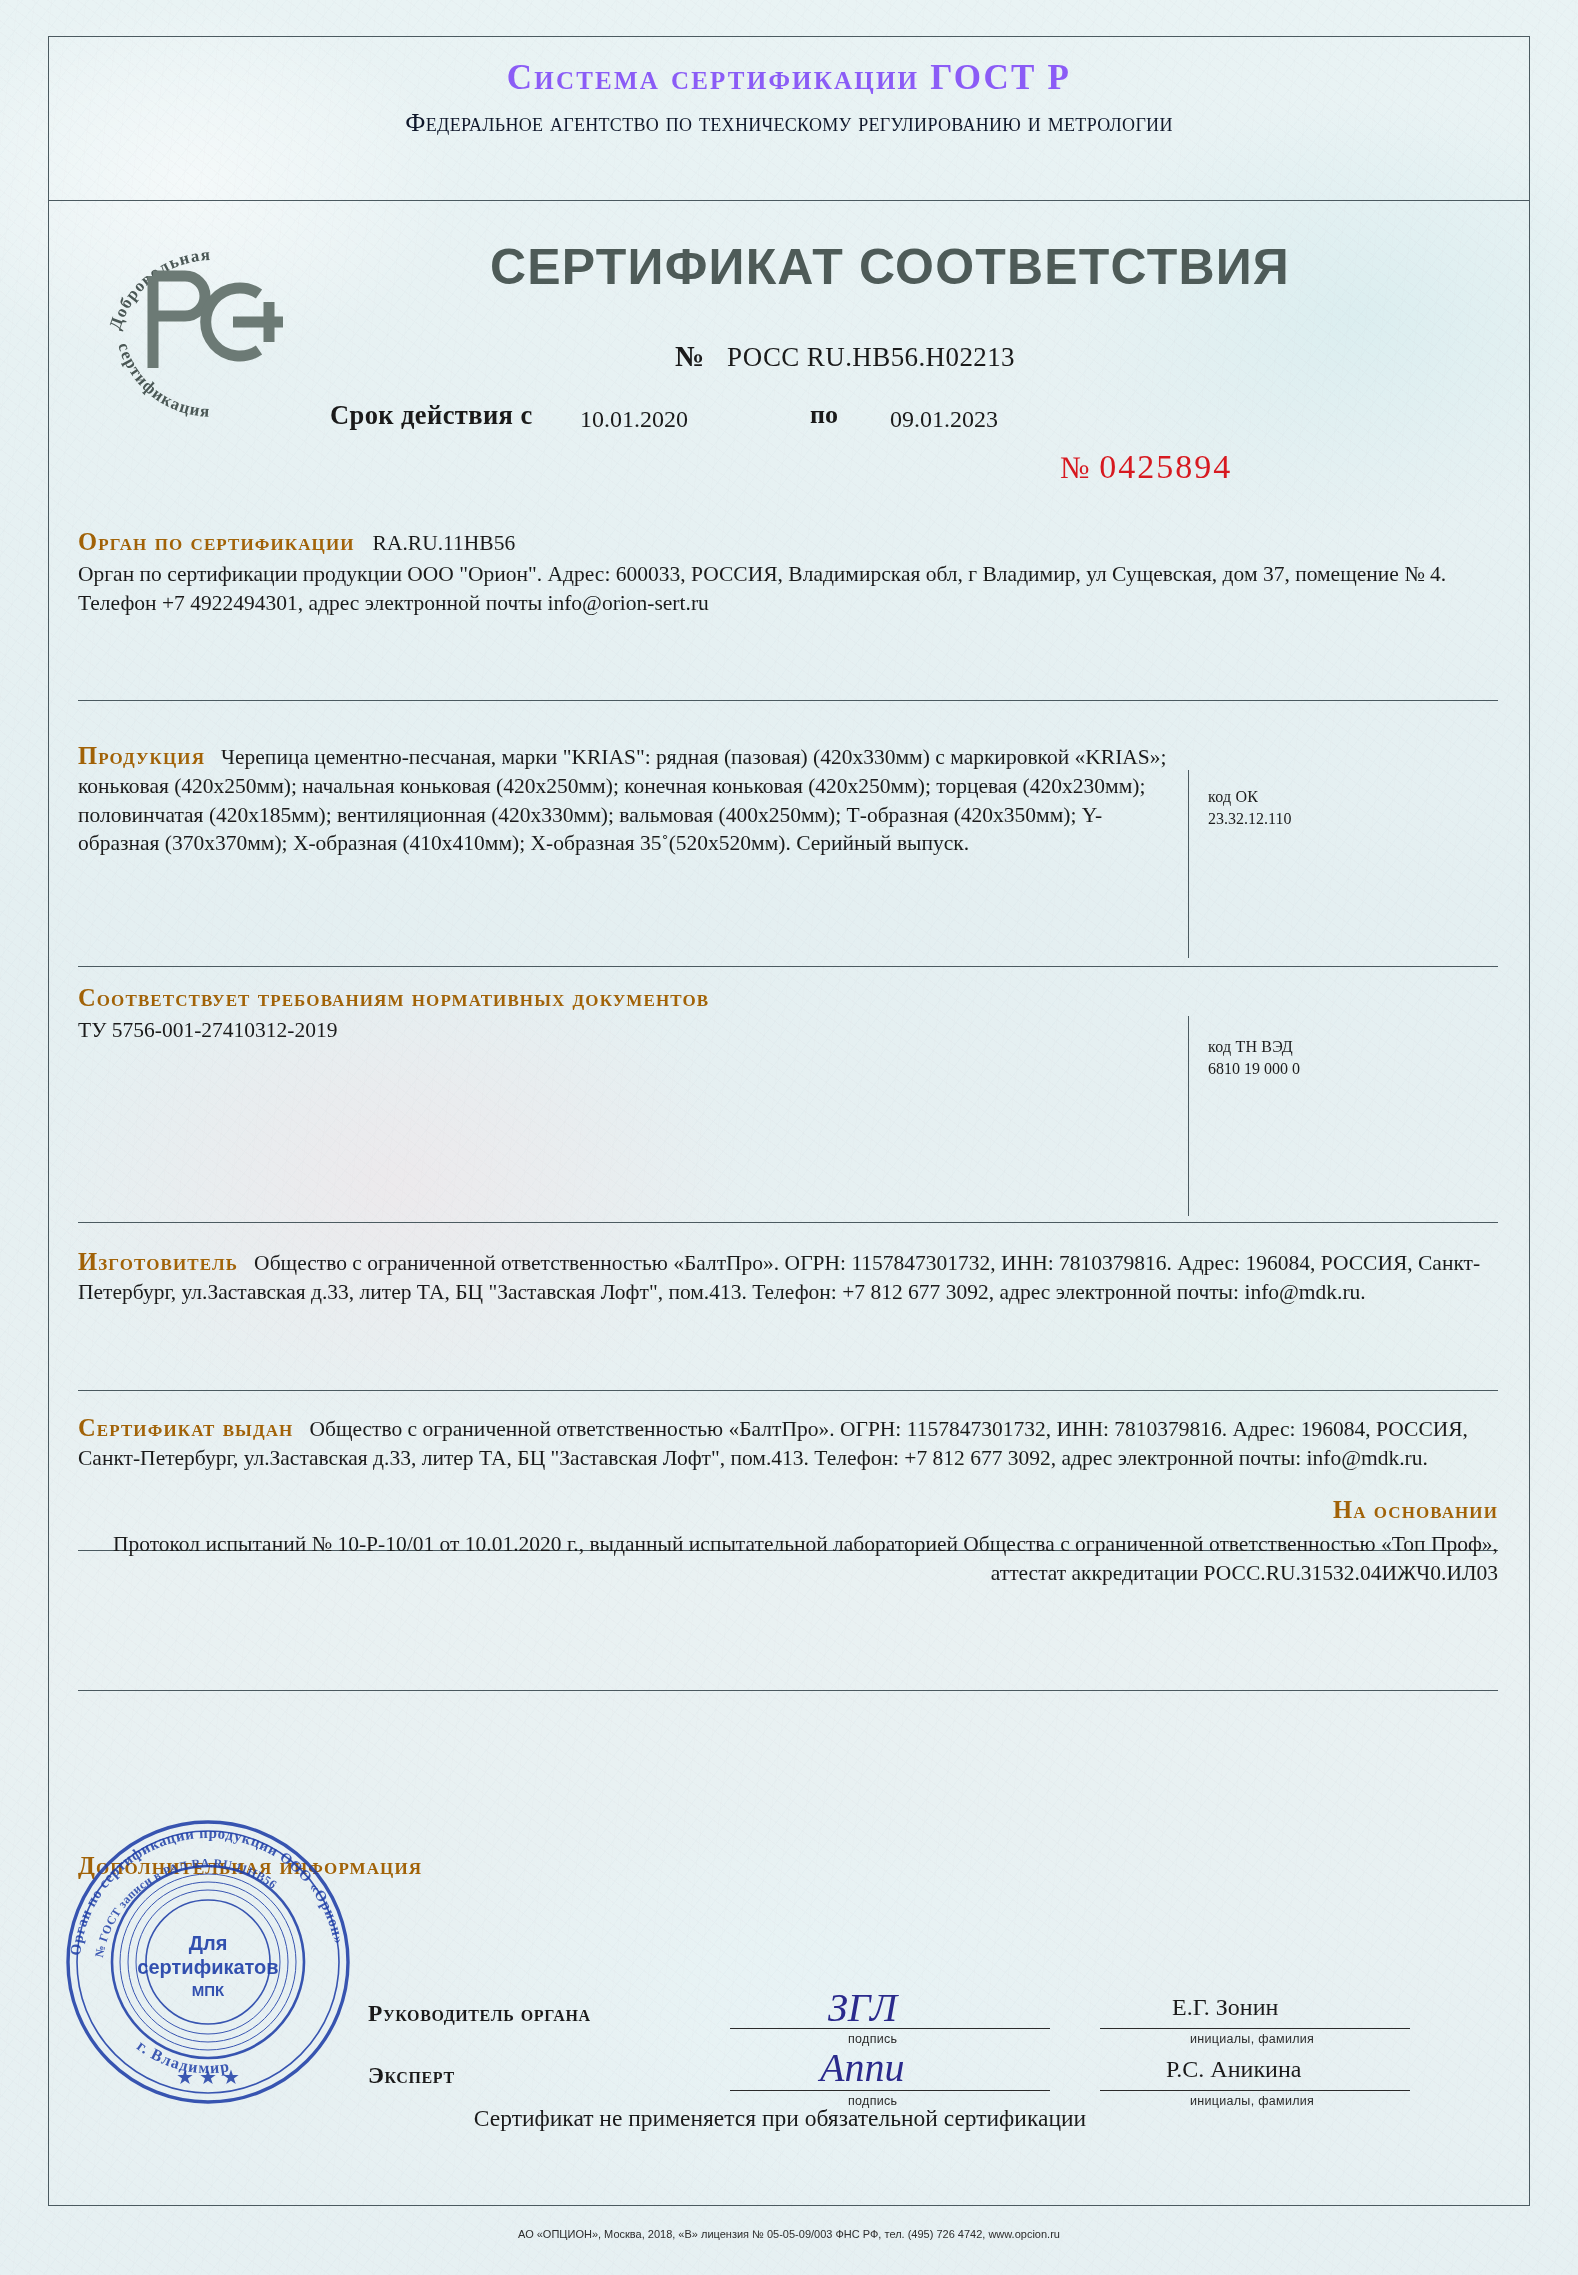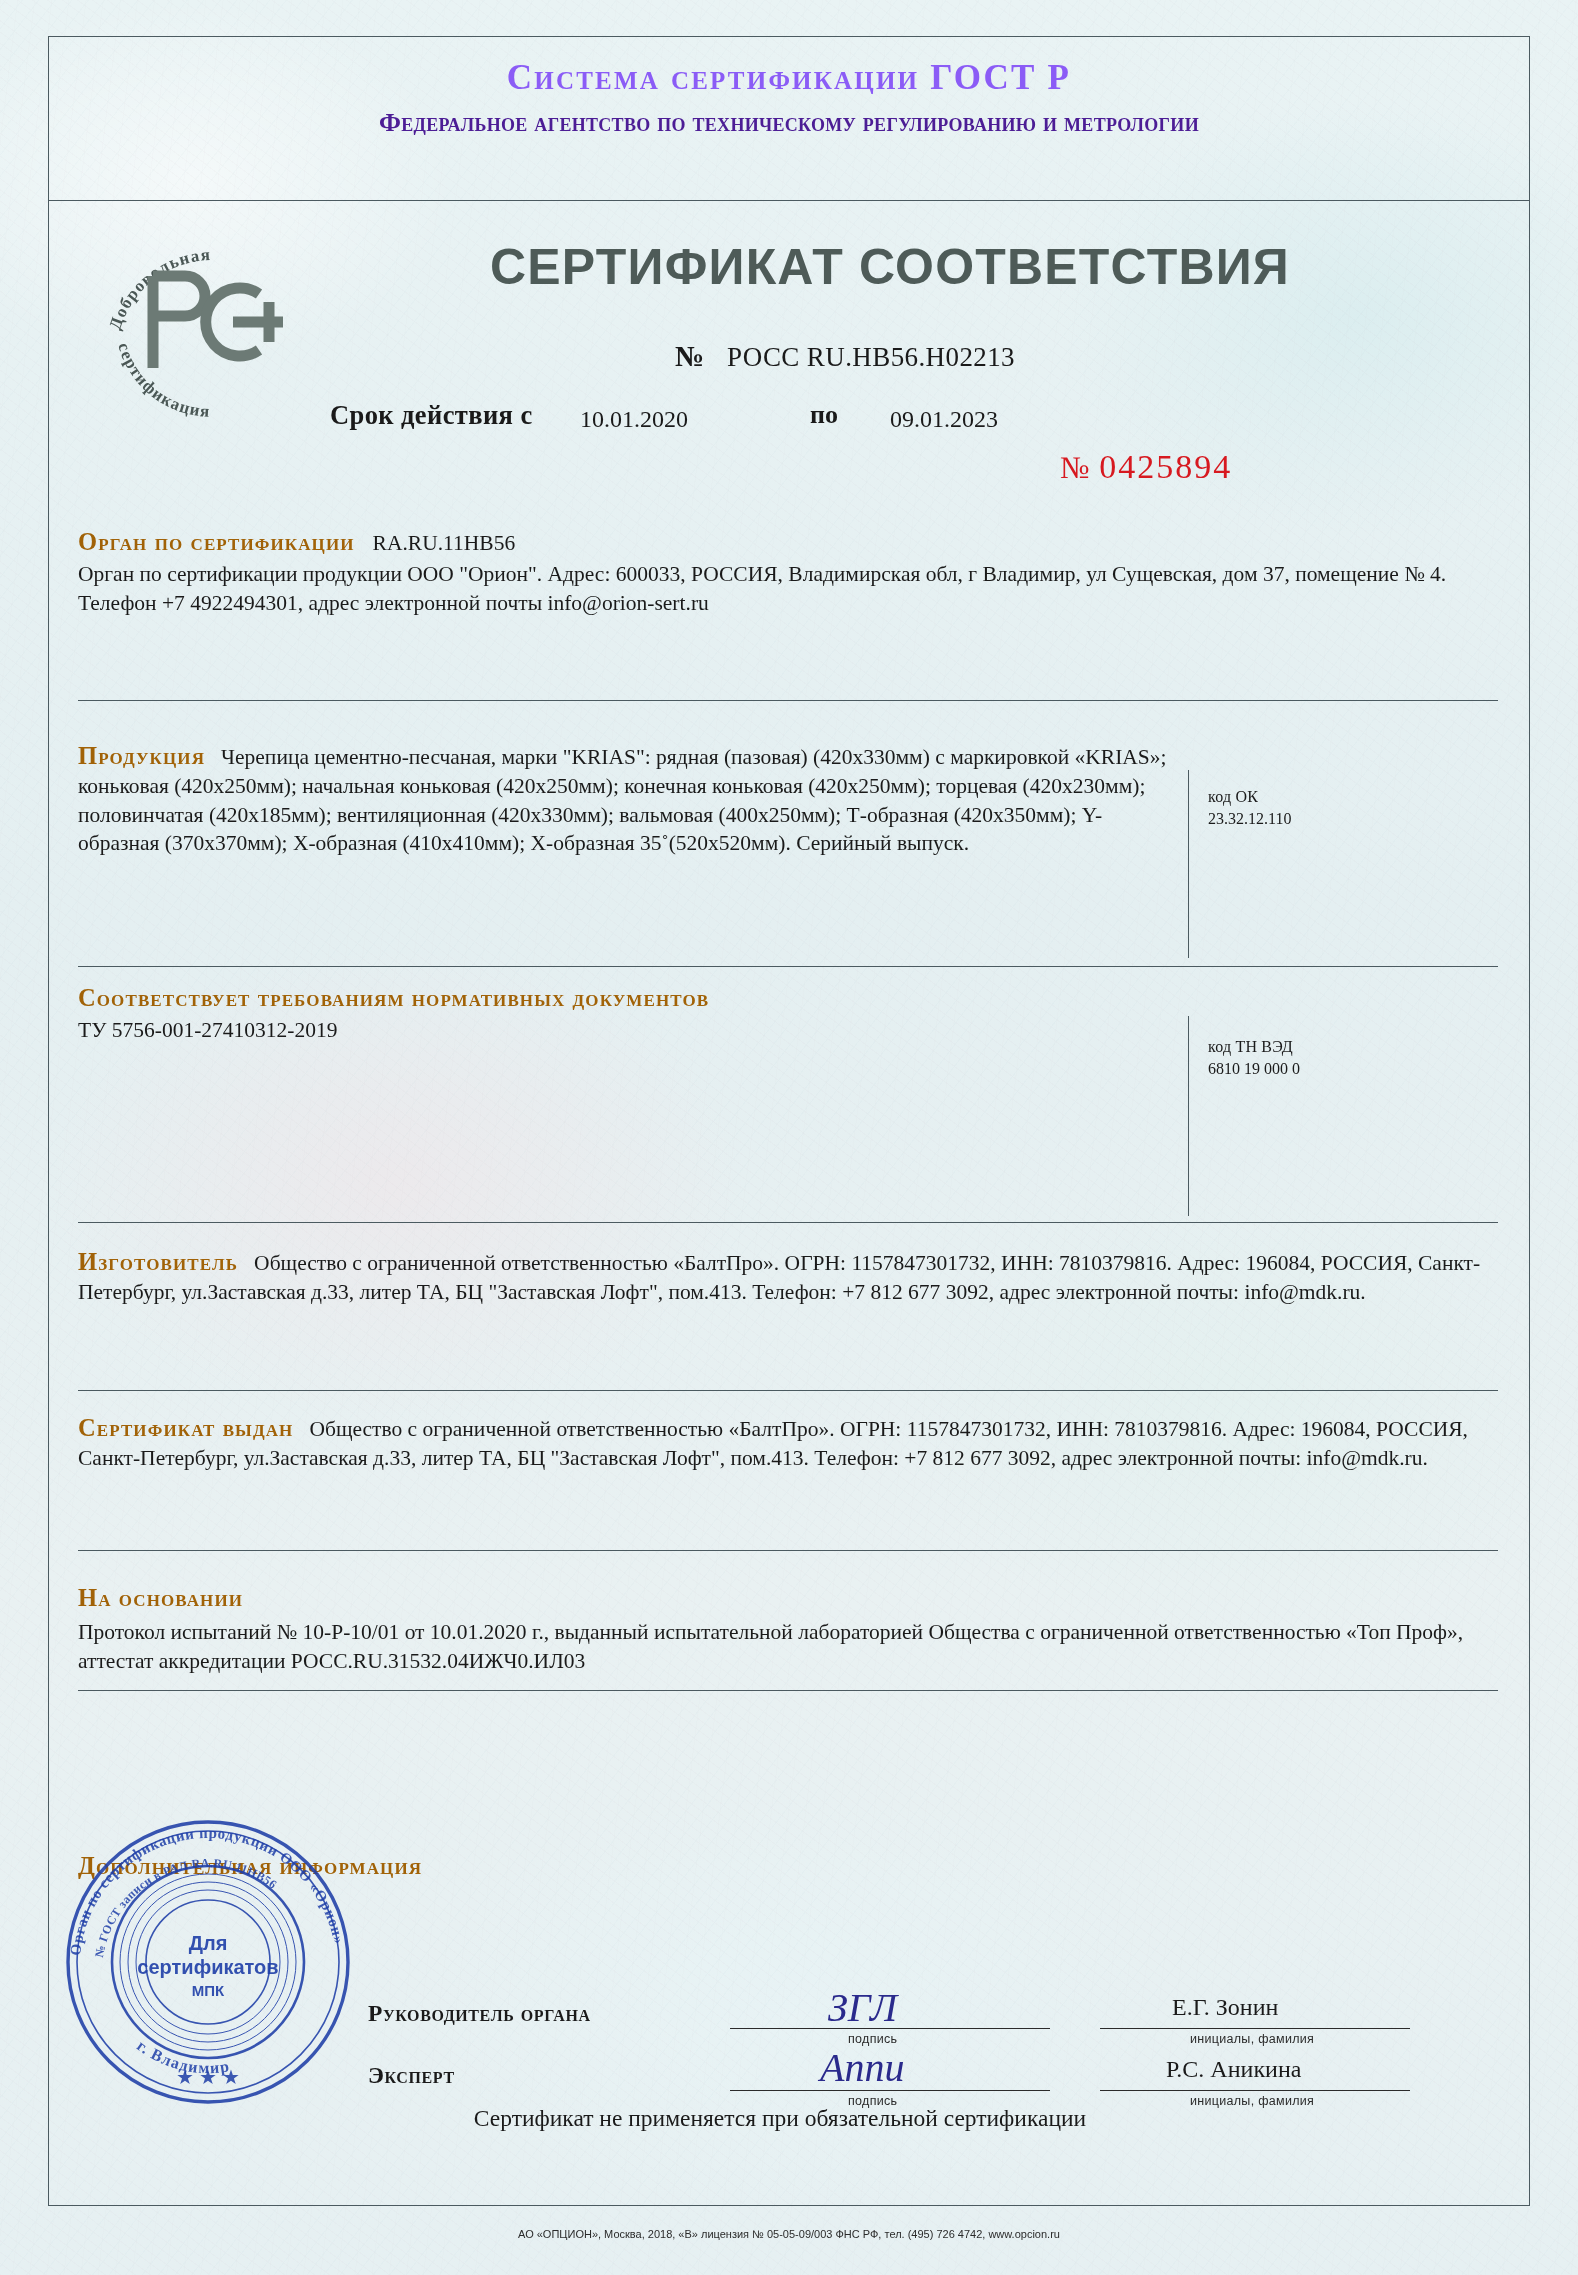--- a/index.html
+++ b/index.html
@@ -44,23 +44,23 @@
     position:absolute; left:66px; top:58px; width:1446px;
     text-align:center;
   }
   .hdr-1 {
     font-size:35px; font-weight:bold; letter-spacing:2.2px;
     font-variant:small-caps;
     color:#8b5cf6;
   }
   .hdr-2 {
     margin-top:10px;
-    font-size:25.5px; font-weight:bold; letter-spacing:.3px;
+    font-size:25.5px; font-weight:normal; letter-spacing:.3px;
     font-variant:small-caps;
-    color:#4c1d95;
+    color:#0f172a;
   }
   .hdr-rule {
     position:absolute; left:49px; top:200px; width:1480px;
     border-top:1.6px solid #4b5a60;
   }
 
   
   .title {
     position:absolute; left:330px; top:238px; width:1120px;
     text-align:center;
@@ -229,21 +229,21 @@
 
   <div class="rule" style="left:78px; top:1390px; width:1420px;"></div>
 
   <div class="sec" style="left:78px; top:1414px; width:1420px;">
     <span class="sec-h">Сертификат выдан</span>
     <span class="sec-t" style="margin-left:12px;">Общество с ограниченной ответственностью «БалтПро». ОГРН: 1157847301732, ИНН: 7810379816. Адрес: 196084, РОССИЯ, Санкт-Петербург, ул.Заставская д.33, литер ТА, БЦ "Заставская  Лофт", пом.413. Телефон: +7 812 677 3092, адрес электронной почты: info@mdk.ru.</span>
   </div>
 
   <div class="rule" style="left:78px; top:1550px; width:1420px;"></div>
 
-  <div class="sec" style="left:78px; top:1584px; width:1420px;">
+  <div class="sec" style="left:78px; top:1496px; width:1420px;text-align:right;">
     <div class="sec-h">На основании</div>
     <div class="sec-t" style="margin-top:6px;">Протокол испытаний № 10-Р-10/01 от 10.01.2020 г., выданный испытательной лабораторией Общества с ограниченной ответственностью «Топ Проф», аттестат аккредитации РОСС.RU.31532.04ИЖЧ0.ИЛ03</div>
   </div>
 
   <div class="rule" style="left:78px; top:1690px; width:1420px;"></div>
 
   <div class="sec" style="left:78px; top:1852px; width:1420px;">
     <div class="sec-h">Дополнительная информация</div>
   </div>
 

